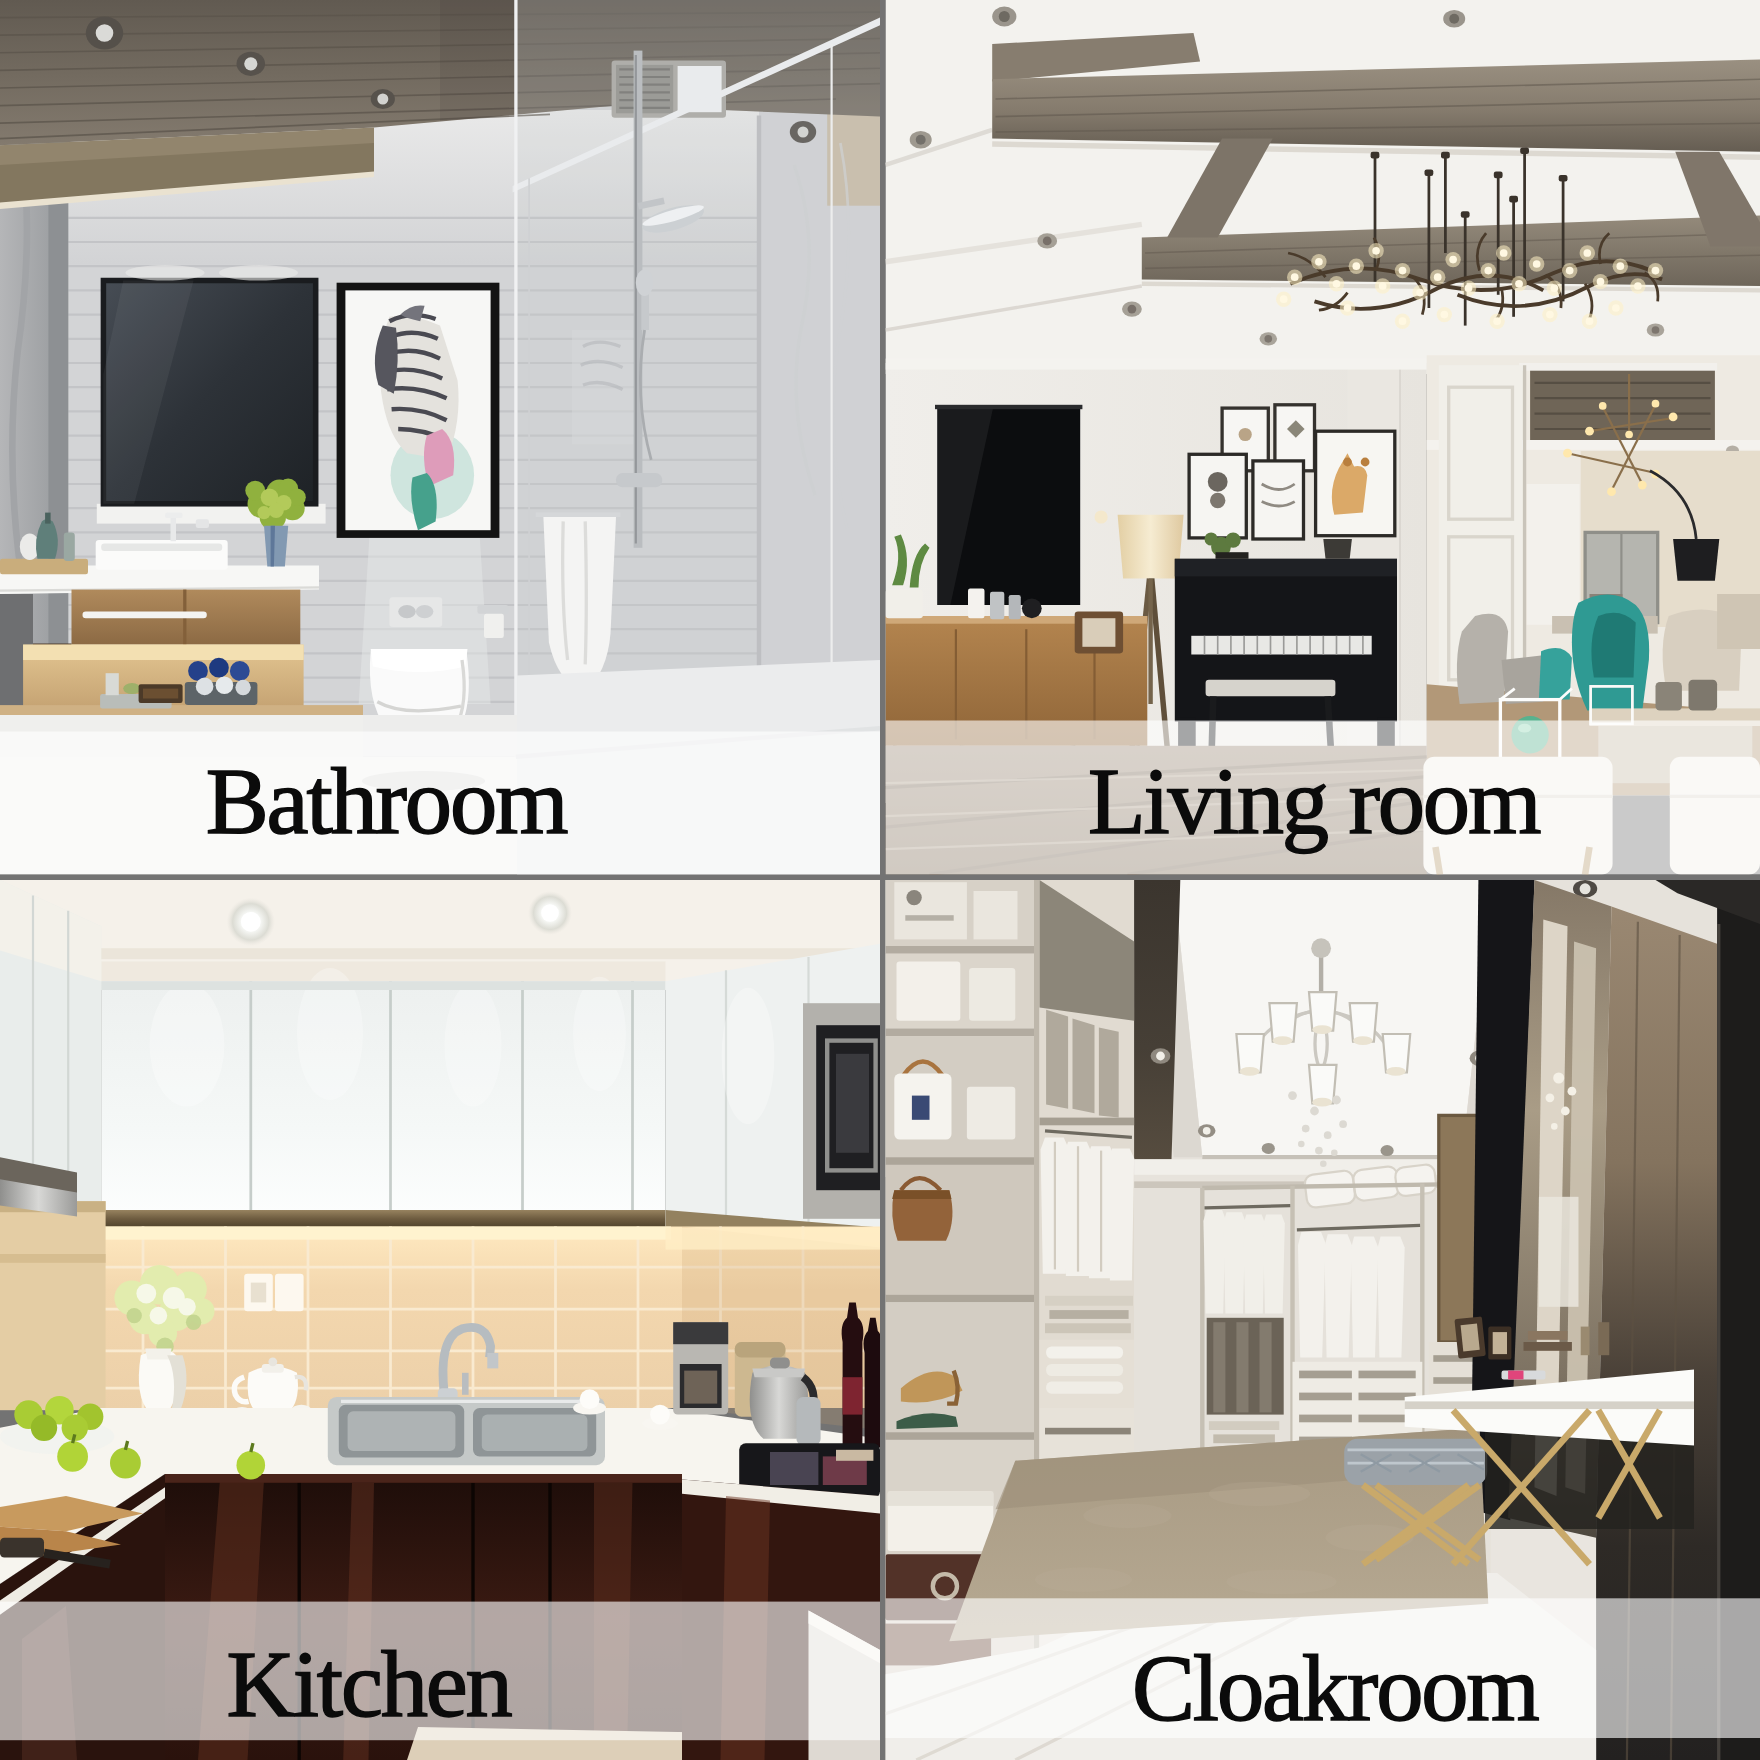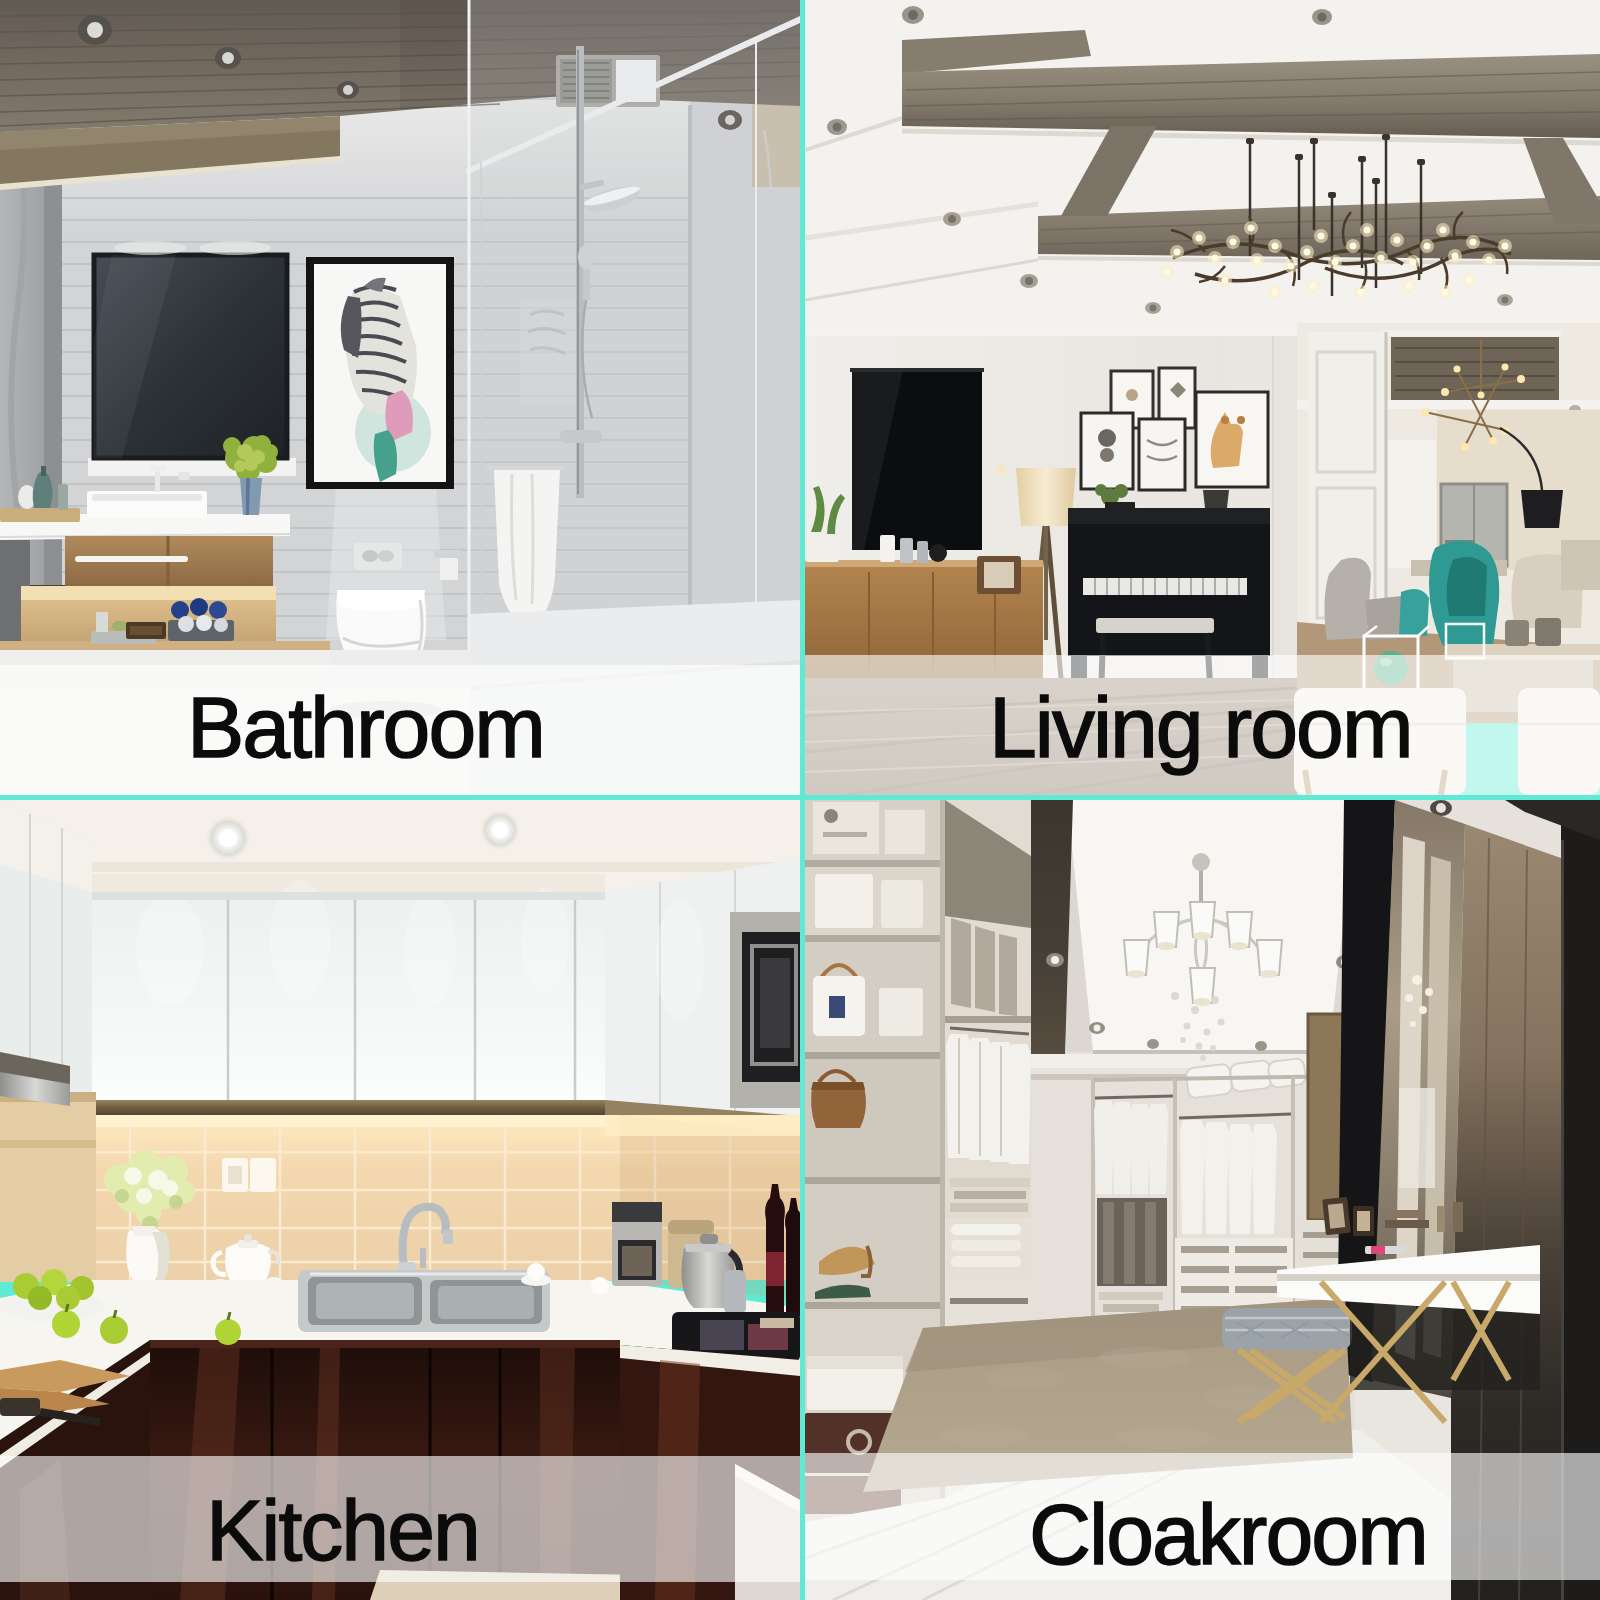--- a/index.html
+++ b/index.html
@@ -1,16 +1,16 @@
 <!DOCTYPE html>
 <html><head>
 <meta charset="utf-8">
 <style>
 html,body{margin:0;padding:0;background:#fff}
-#canvas{position:relative;width:1600px;height:1600px;background:#5eead4;overflow:hidden;font-family:Liberation Sans, sans-serif}
+#canvas{position:relative;width:1600px;height:1600px;background:#737373;overflow:hidden;font-family:Liberation Serif, serif}
 .q{position:absolute;display:block}
 </style>
 </head>
 <body>
 <div id="canvas">
 
 <svg class="q" style="left:0;top:0" width="800" height="795" viewBox="0 0 800 795">
 <defs>
 <linearGradient id="b_ceil" x1="0" y1="0" x2="0" y2="1">
 <stop offset="0" stop-color="#615a51"></stop>

